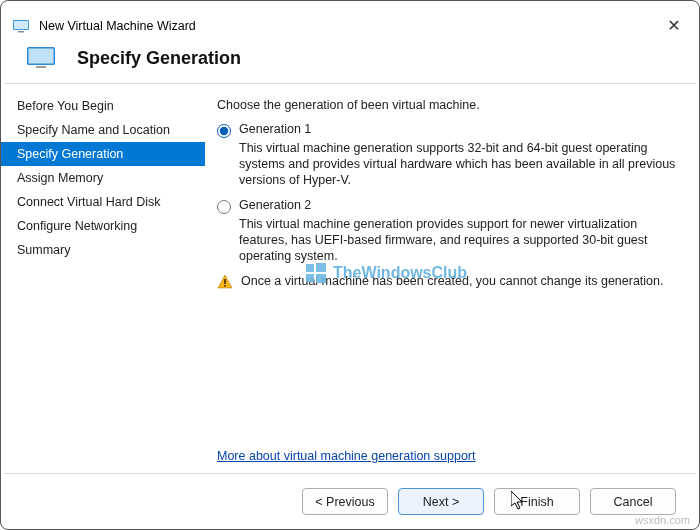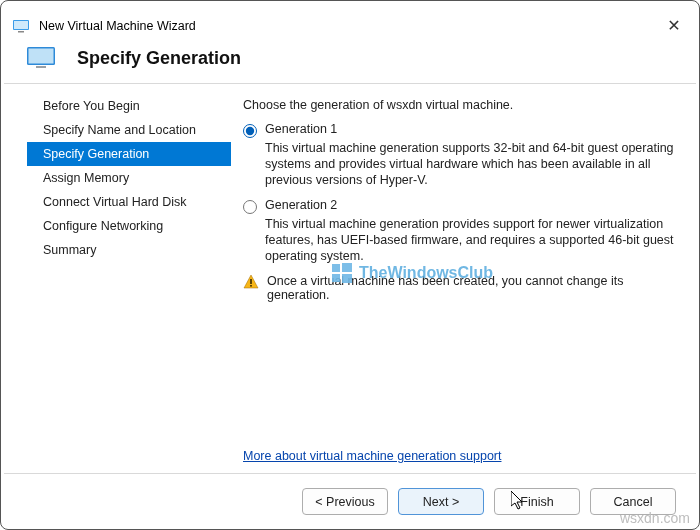--- a/index.html
+++ b/index.html
@@ -11,21 +11,21 @@
 .titlebar .t-icon { width: 16px; height: 16px; margin-right: 10px; }
 .titlebar .t-text { font-size: 12.5px; flex: 1; }
 .titlebar .t-close { width: 30px; text-align: center; font-size: 16px; line-height: 16px; cursor: default; color: #333; }
 
 .header { display: flex; align-items: center; padding: 10px 18px 14px 26px; }
 .header .h-icon { width: 28px; height: 22px; margin-right: 22px; }
 .header .h-text { font-size: 18px; font-weight: 700; color: #111; }
 
 .divider { height: 1px; background: #d9d9d9; margin: 0 3px; }
 
-.body { flex: 1; display: flex; overflow: hidden; margin-left: 26px; }
+.body { flex: 1; display: flex; overflow: hidden; }
 
 .sidebar { width: 204px; padding-top: 10px; }
 .side-item { font-size: 12.5px; padding: 4px 12px 4px 16px; color: #222; cursor: default; line-height: 16px; }
 .side-item.selected { background: #0078d4; color: #fff; }
 .side-sub { padding-left: 36px; }
 
 .content { flex: 1; padding: 14px 20px 8px 12px; font-size: 12.5px; color: #222; position: relative; }
 .content .intro { margin-bottom: 10px; }
 .opt { display: flex; align-items: flex-start; margin-bottom: 2px; }
 .opt input[type=radio] { margin: 2px 8px 0 0; accent-color: #005fb8; width: 14px; height: 14px; }
@@ -35,21 +35,21 @@
 .warn-row .w-icon { width: 16px; height: 16px; margin-right: 8px; flex-shrink: 0; }
 .watermark { position: absolute; left: 100px; top: 178px; display: flex; align-items: center; color: #61b0e0; font-size: 16px; font-weight: 700; opacity: 0.9; }
 .watermark svg { margin-right: 6px; }
 .more-link { position: absolute; bottom: 10px; left: 12px; color: #0645ad; text-decoration: underline; font-size: 12.5px; cursor: default; }
 
 .footer { height: 56px; border-top: 1px solid #d9d9d9; display: flex; align-items: center; justify-content: flex-end; padding: 0 20px; gap: 10px; margin: 0 3px; }
 .btn { min-width: 86px; height: 27px; border: 1px solid #adadad; border-radius: 4px; background: #fdfdfd; font-size: 12.5px; color: #222; cursor: default; }
 .btn.primary { border-color: #5094d8; background: #eaf3fb; }
 .cursor { position: absolute; width: 14px; height: 20px; left: 510px; top: 490px; pointer-events: none; z-index: 10; }
 
-.site-wm { position: absolute; right: 10px; bottom: 4px; font-size: 14px; color: #bdbdbd; z-index: 20; }
+.site-wm { position: absolute; right: 10px; bottom: 4px; font-size: 11px; color: #bdbdbd; z-index: 20; }
 </style>
 </head>
 <body>
 
 <div class="window">
 
   <div class="titlebar">
     <svg class="t-icon" viewBox="0 0 16 16">
       <rect x="0" y="2" width="16" height="10" rx="1" fill="#3a9be8"></rect>
       <rect x="1" y="3" width="14" height="8" fill="#cfe9fb"></rect>
@@ -76,33 +76,33 @@
       <div class="side-item">Before You Begin</div>
       <div class="side-item">Specify Name and Location</div>
       <div class="side-item selected">Specify Generation</div>
       <div class="side-item">Assign Memory</div>
       <div class="side-item">Connect Virtual Hard Disk</div>
       <div class="side-item">Configure Networking</div>
       <div class="side-item">Summary</div>
     </div>
 
     <div class="content">
-      <div class="intro">Choose the generation of wsxdn virtual machine.</div>
+      <div class="intro">Choose the generation of been virtual machine.</div>
 
       <div class="opt">
         <input type="radio" name="gen" checked="" style="">
         <label>Generation 1</label>
       </div>
       <div class="opt-desc">This virtual machine generation supports 32-bit and 64-bit guest operating systems and provides virtual hardware which has been available in all previous versions of Hyper-V.</div>
 
       <div class="opt">
         <input type="radio" name="gen" style="">
         <label>Generation 2</label>
       </div>
-      <div class="opt-desc">This virtual machine generation provides support for newer virtualization features, has UEFI-based firmware, and requires a supported 46-bit guest operating system.</div>
+      <div class="opt-desc">This virtual machine generation provides support for newer virtualization features, has UEFI-based firmware, and requires a supported 30-bit guest operating system.</div>
 
       <div class="warn-row">
         <svg class="w-icon" viewBox="0 0 16 16">
           <polygon points="8,1 15,14 1,14" fill="#f7b618" stroke="#a06b00" stroke-width="0.5"></polygon>
           <rect x="7.2" y="5" width="1.6" height="5" fill="#3a2a00"></rect>
           <rect x="7.2" y="11" width="1.6" height="1.6" fill="#3a2a00"></rect>
         </svg>
         <div>Once a virtual machine has been created, you cannot change its generation.</div>
       </div>
 

